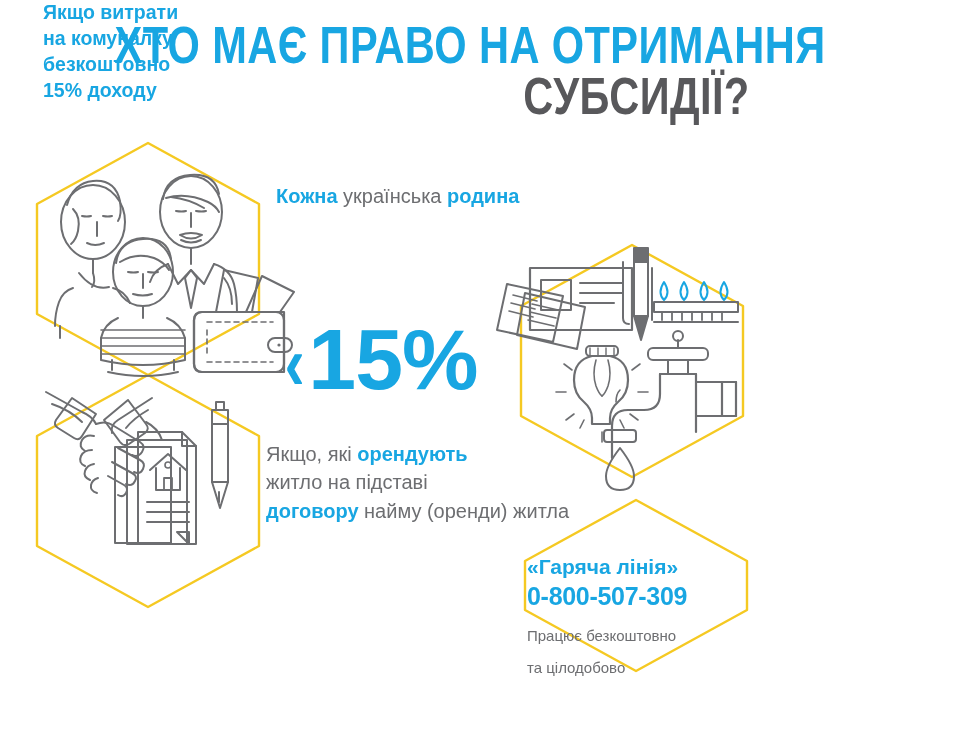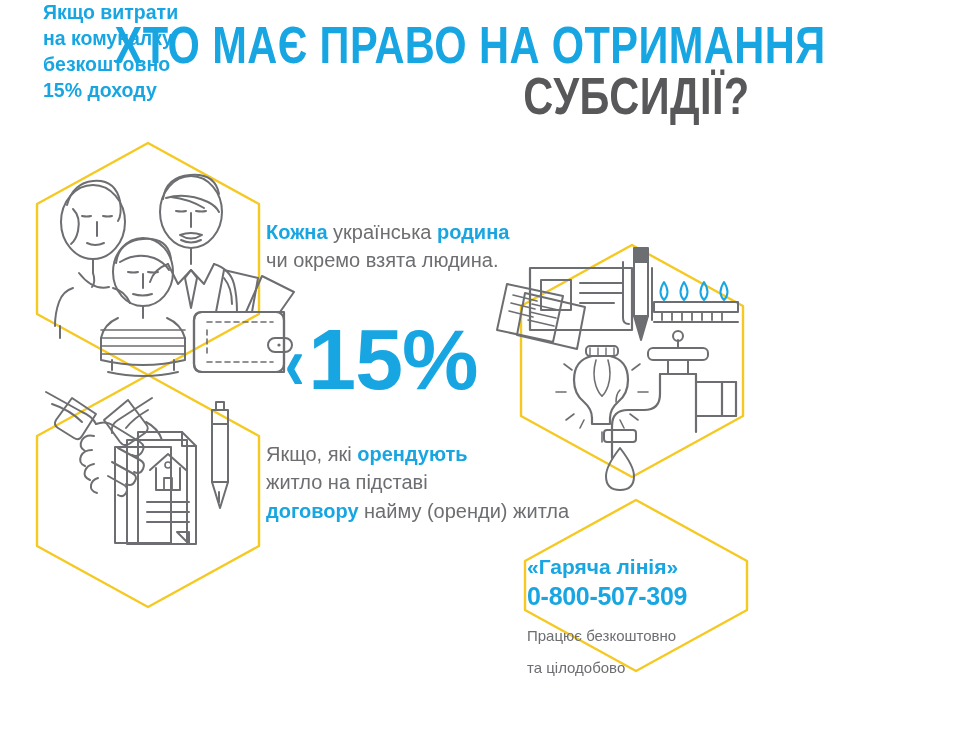--- a/index.html
+++ b/index.html
@@ -33,22 +33,22 @@
                    margin-left:300px; }
 
   
   #art { position:absolute; left:0; top:0; width:960px; height:729px; }
 
   
   .txt { position:absolute; color:#6D6E71; }
   .b   { color:#18A6E2; font-weight:bold; }
 
   #family-text {
-    left:266px; top:182px; width:300px;
-    font-size:20px; line-height:1.42;margin-top:36px;
+    left:276px; top:182px; width:300px;
+    font-size:20px; line-height:1.42;
   }
   #rent-text {
     left:266px; top:440px; width:370px;
     font-size:20px; line-height:1.42;
   }
   #utility-text {
     left:766px; top:290px; width:190px;
     font-size:19.5px; line-height:1.33;
     color:#18A6E2; font-weight:bold;padding-left:43px;
   }
@@ -301,21 +301,20 @@
           <g>
             <path d="M620 448 q-14 18 -14 28 q0 14 14 14 q14 0 14 -14 q0 -10 -14 -28 z" stroke-width="2"></path>
           </g>
         </g>
       </g>
     </g>
   </svg>
 
   <div class="txt" id="family-text">
     <span class="b">Кожна </span><span>українська </span><span class="b">родина</span><br>
-    <span>чи окремо взята людина.</span>
   </div>
 
   <div id="pct">
     <span class="lt">‹</span><span>15%</span>
   </div>
 
   <div id="utility-text">
     <span>Якщо витрати</span><br>
     <span>на комуналку</span><br>
     <span>безкоштовно</span><br>

